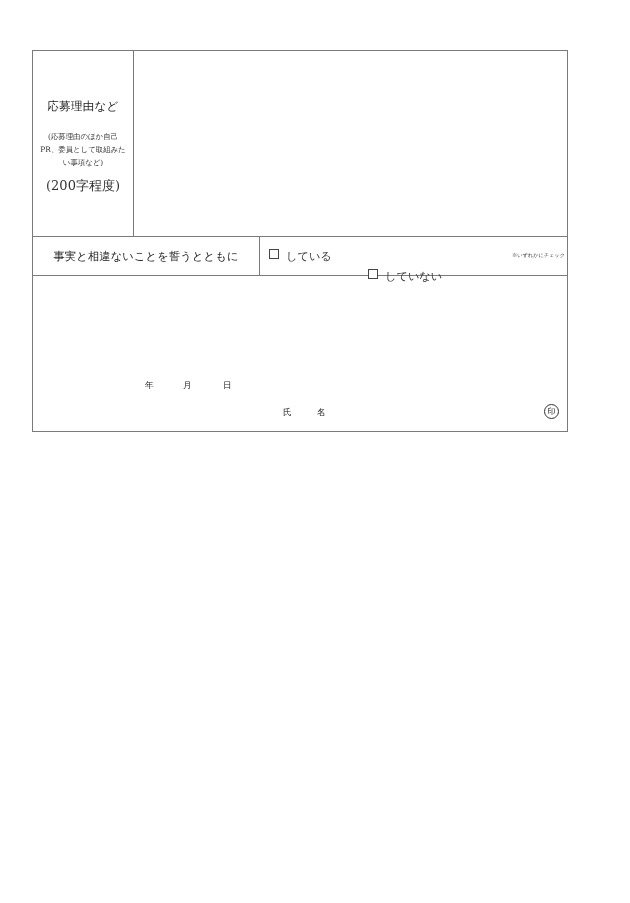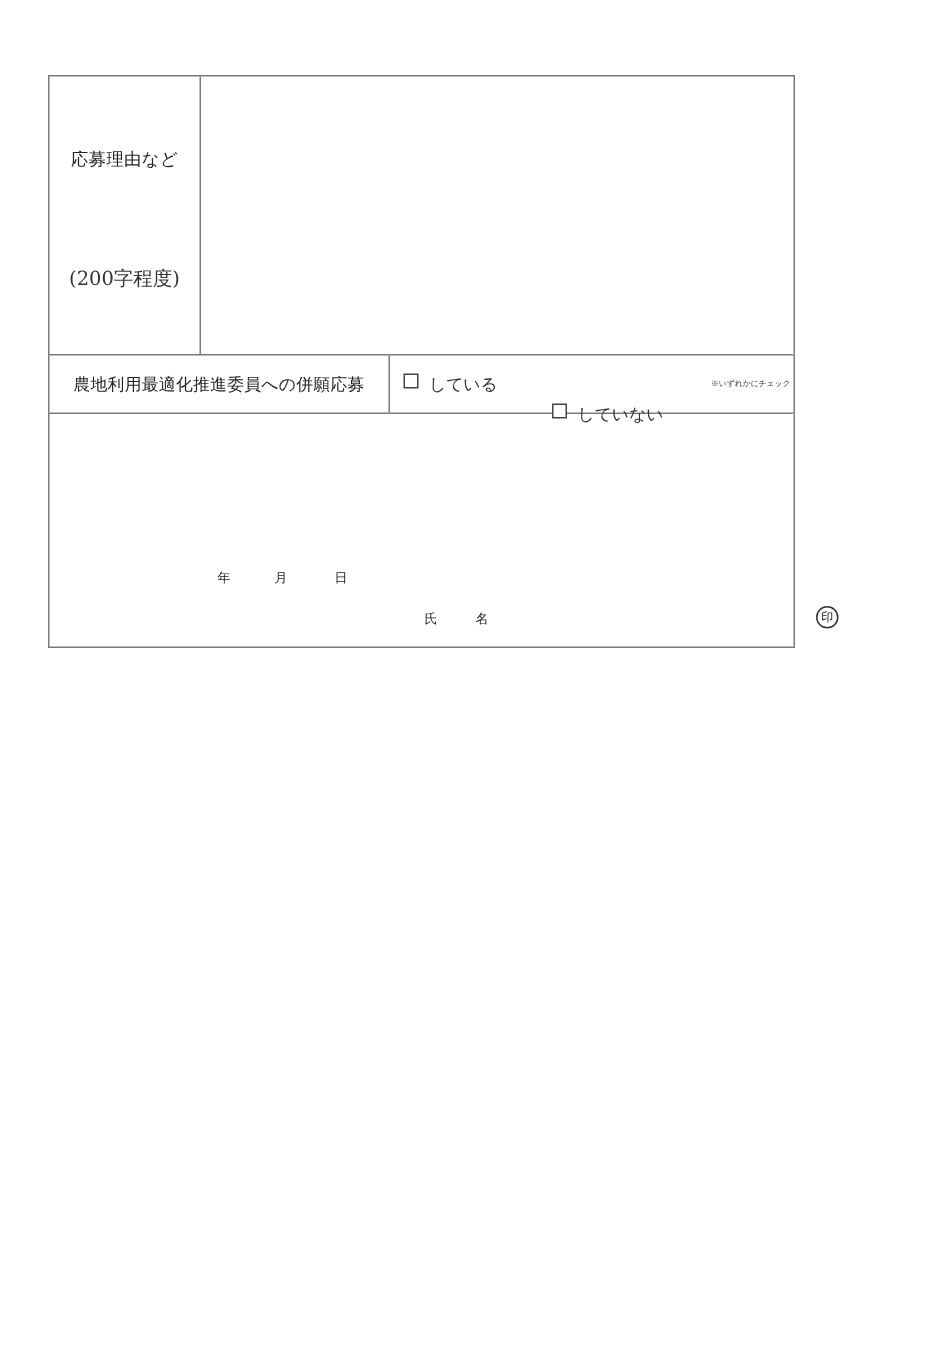--- a/index.html
+++ b/index.html
@@ -11,21 +11,21 @@
     width: 630px;
     height: 903px;
     position: relative;
     font-family: "DejaVu Serif", "Liberation Serif", serif;
     color: #222222;
   }
   .form {
     position: absolute;
     left: 32px;
     top: 50px;
-    width: 498px;
+    width: 536px;
     height: 382px;
     border: 1px solid #7a7a7a;
     box-sizing: border-box;
   }
   
   .row-reason {
     position: absolute;
     left: 0;
     top: 0;
     width: 100%;
@@ -192,27 +192,30 @@
   }
 </style>
 </head>
 <body>
 
 <div class="form">
 
   <div class="row-reason">
     <div class="reason-label-cell">
       <div class="reason-title">応募理由など</div>
+      <div class="reason-note">(応募理由のほか自己
+PR、委員として取組みた
+い事項など)</div>
       <div class="reason-count">(200字程度)</div>
     </div>
     <div class="reason-input-cell"></div>
   </div>
 
   <div class="row-concurrent">
-    <div class="concurrent-label-cell">農地利用最適化推進委員への併願応募</div>
+    <div class="concurrent-label-cell">事実と相違ないことを誓うとともに</div>
     <div class="concurrent-options">
       <div class="opt opt-yes">
         <span class="checkbox"></span>
         <span>している</span>
       </div>
       <div class="opt opt-no">
         <span class="checkbox"></span>
         <span>していない</span>
       </div>
       <div class="check-note">※いずれかにチェック</div>

